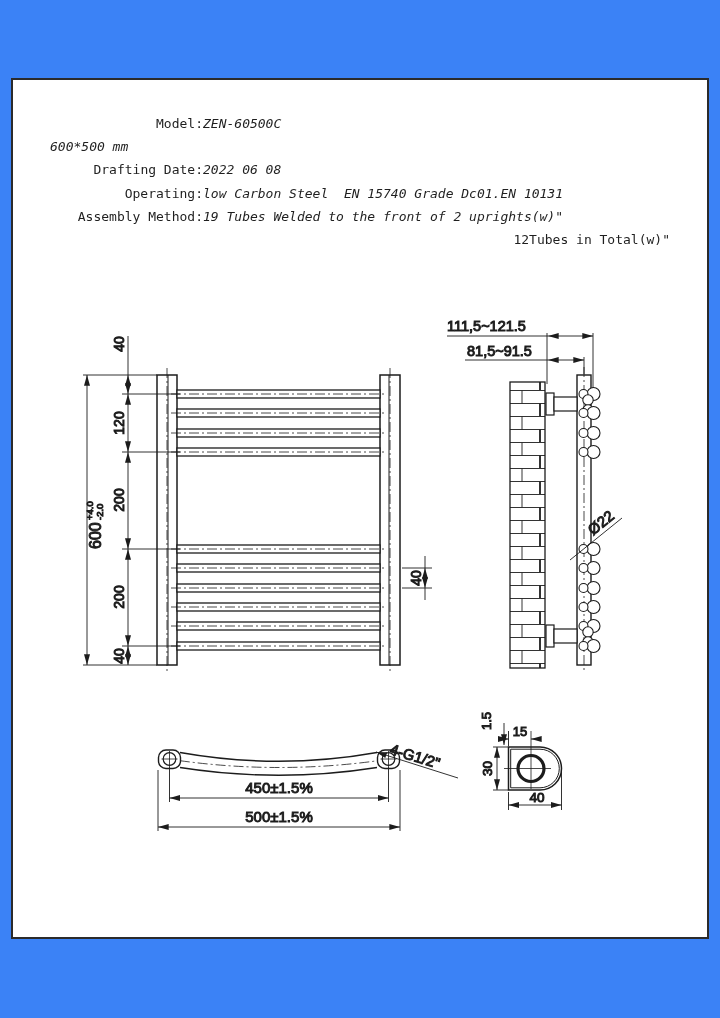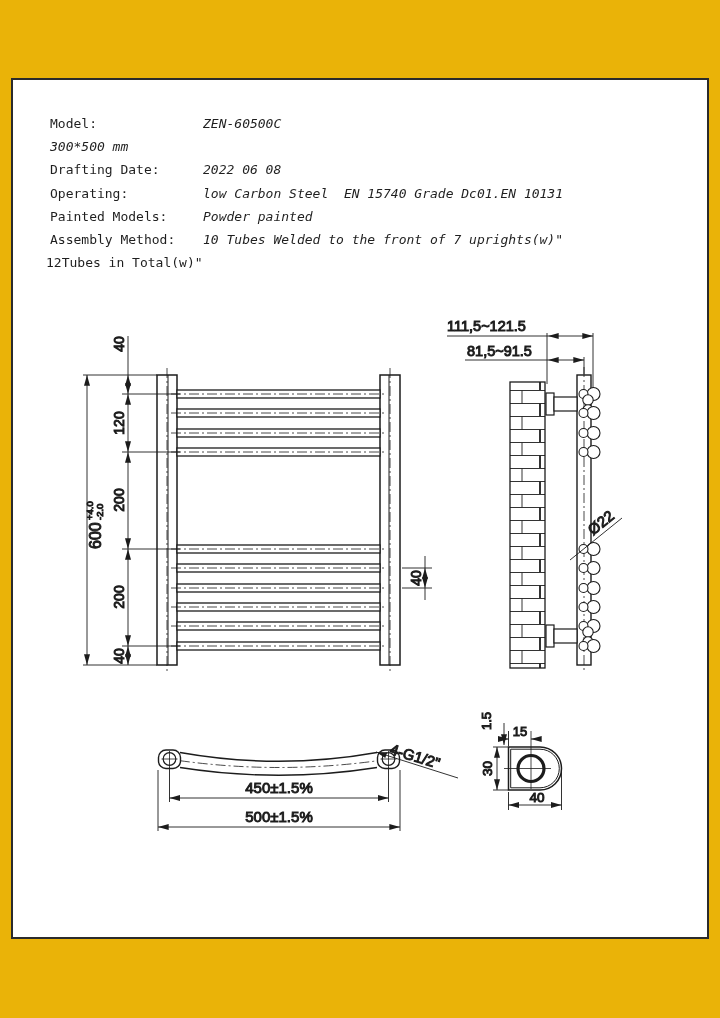--- a/index.html
+++ b/index.html
@@ -1,17 +1,17 @@
 <!DOCTYPE html>
 <html><head>
 <meta charset="utf-8">
 <style>
   html,body{margin:0;padding:0;background:#ffffff;}
-  #sheet{position:relative;width:720px;height:1018px;background:#eab308;overflow:hidden;
-         font-family:"Liberation Sans",sans-serif;color:#1a1a1a;}
+  #sheet{position:relative;width:720px;height:1018px;background:#3b82f6;overflow:hidden;
+         font-family:"Liberation Sans",sans-serif;color:#1a1a1a;text-align:right;}
   #frame{position:absolute;left:11px;top:78px;width:694px;height:857px;border:2px solid #2b2b2b;background:#ffffff;}
   #specs{position:absolute;left:50px;top:112px;width:620px;font-family:"DejaVu Sans Mono",monospace;
          font-size:13px;line-height:23.2px;color:#1f1f1f;}
   .spec-row{display:flex;}
   .spec-label{width:153px;flex:0 0 153px;white-space:pre;}
   .spec-value{white-space:pre;font-style:italic;}
   .spec-line{white-space:pre;}
   .extra{margin-left:-4px;}
   svg text{font-family:"Liberation Sans",sans-serif;fill:#1c1c1c;}
 </style>
@@ -20,37 +20,33 @@
 
 <div id="sheet">
   <div id="frame"></div>
 
   <div id="specs">
     <div class="spec-row">
       <span class="spec-label">Model:</span>
       <span class="spec-value">ZEN-60500C</span>
     </div>
     <div class="spec-row">
-      <span class="spec-value">300*500 mm</span>
+      <span class="spec-value">600*500 mm</span>
     </div>
     <div class="spec-row">
       <span class="spec-label">Drafting Date:</span>
       <span class="spec-value">2022 06 08</span>
     </div>
     <div class="spec-row">
       <span class="spec-label">Operating:</span>
       <span class="spec-value">low Carbon Steel  EN 15740 Grade Dc01.EN 10131</span>
     </div>
     <div class="spec-row">
-      <span class="spec-label">Painted Models:</span>
-      <span class="spec-value">Powder painted</span>
-    </div>
-    <div class="spec-row">
       <span class="spec-label">Assembly Method:</span>
-      <span class="spec-value">10 Tubes Welded to the front of 7 uprights(w)"</span>
+      <span class="spec-value">19 Tubes Welded to the front of 2 uprights(w)"</span>
     </div>
     <div class="spec-line extra">12Tubes in Total(w)"</div>
   </div>
 
   <svg width="720" height="1018" viewBox="0 0 720 1018" style="position:absolute;left:0;top:0;" stroke-linecap="butt">
     <defs>
       <marker id="arr" viewBox="0 0 10 7" refX="10" refY="3.5" markerWidth="11" markerHeight="7.5" orient="auto-start-reverse" markerUnits="userSpaceOnUse">
         <path d="M0,0.7 L10,3.5 L0,6.3 Z" fill="#1c1c1c"></path>
       </marker>
       <pattern id="brick" width="36" height="26" patternUnits="userSpaceOnUse">

